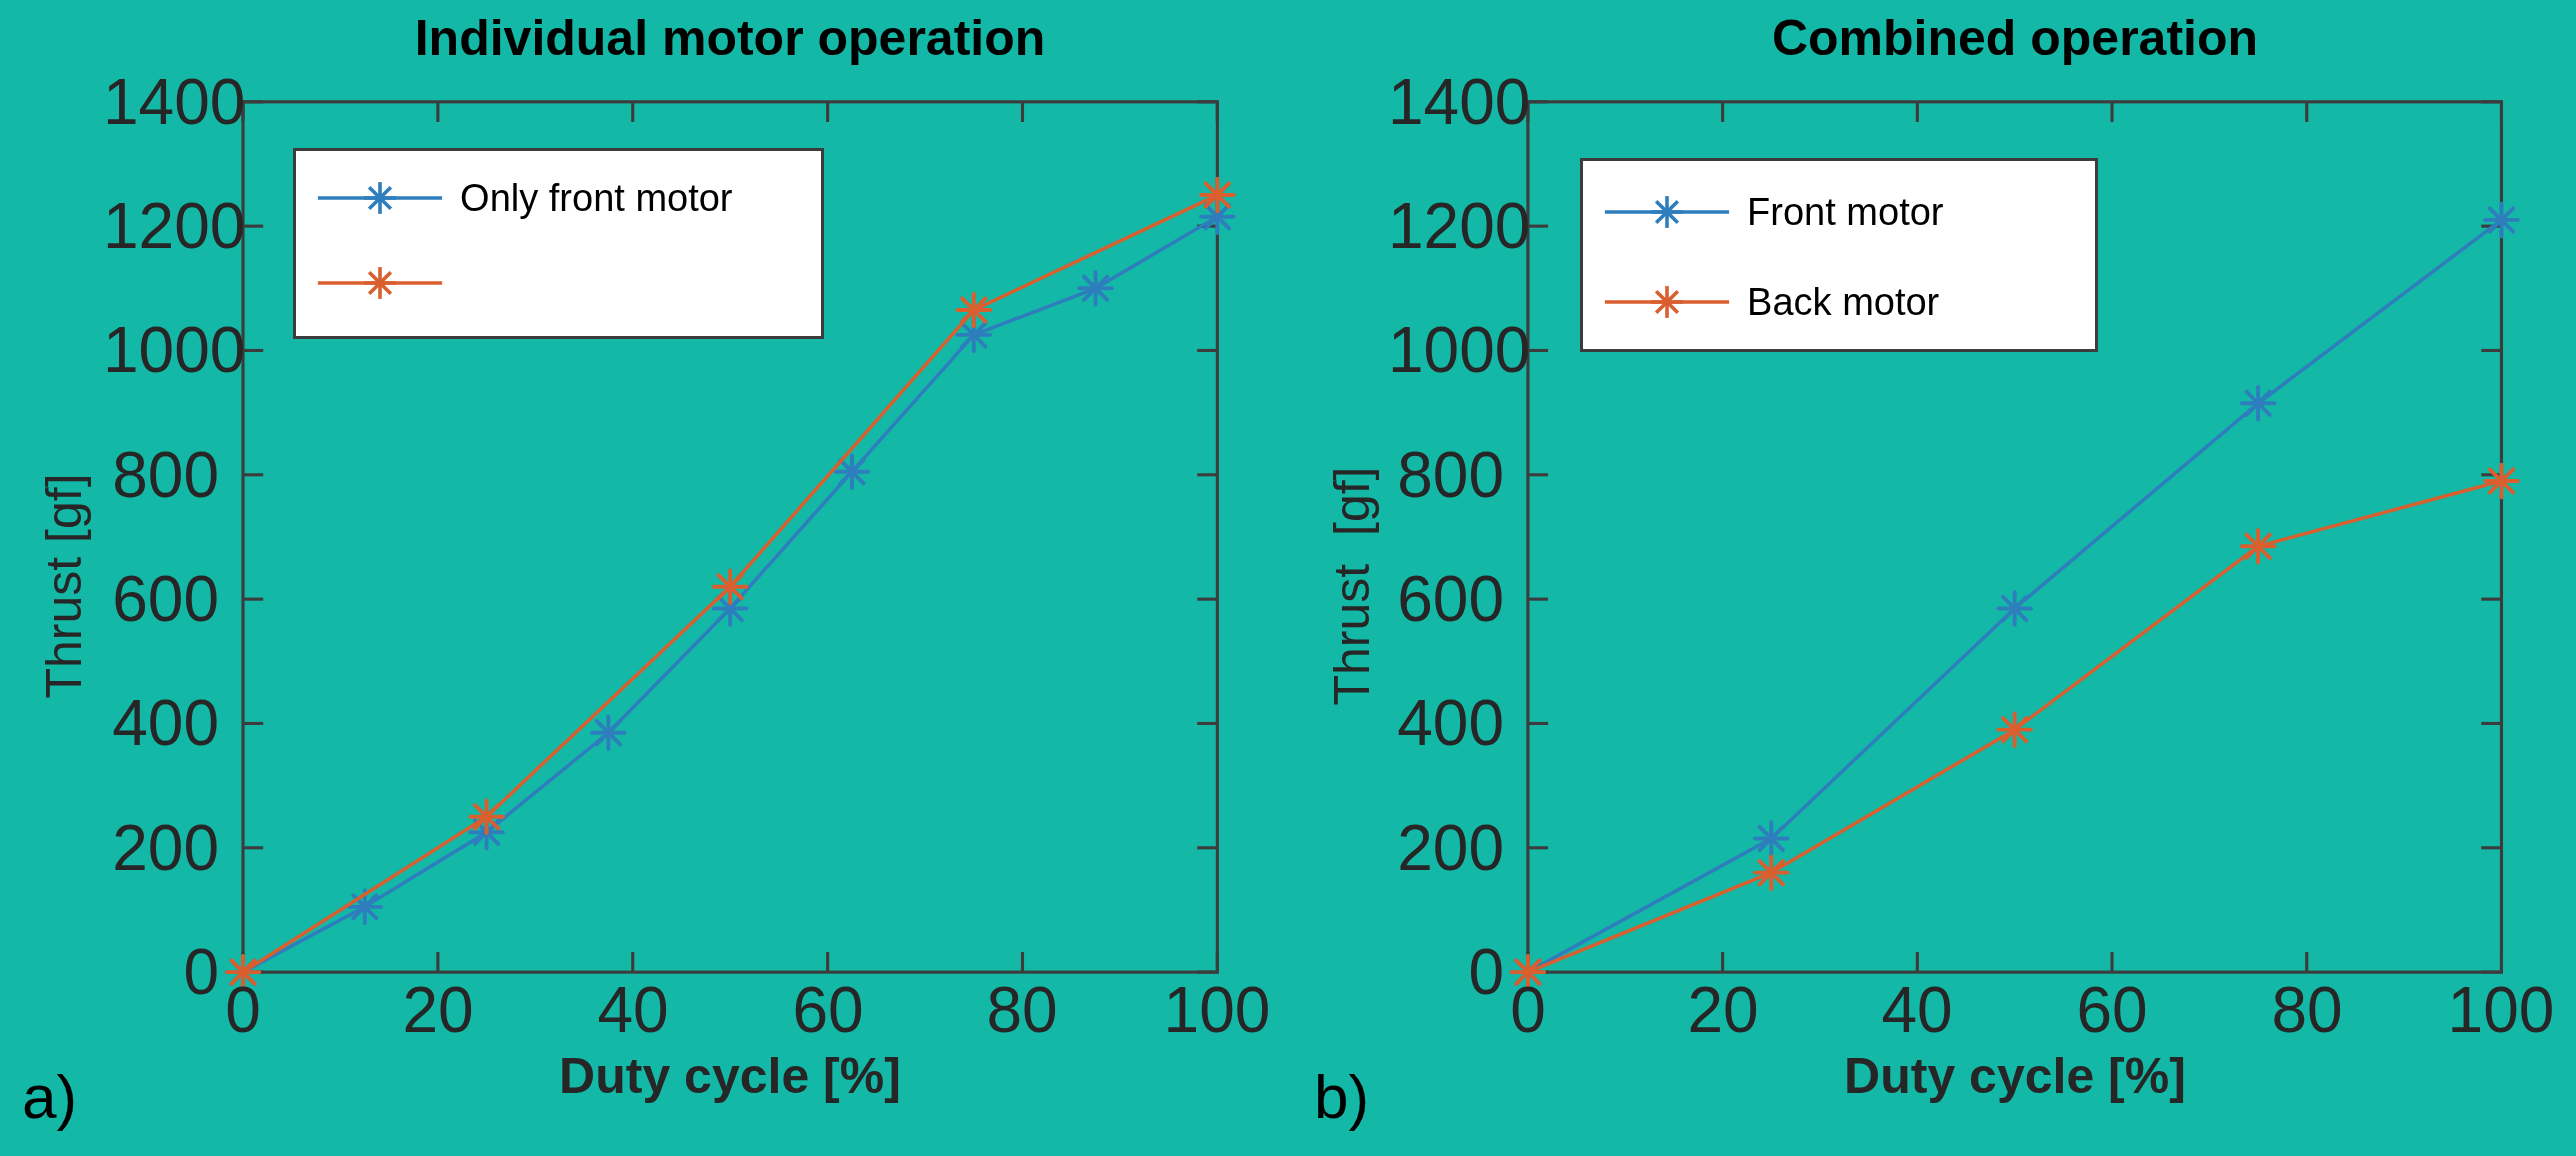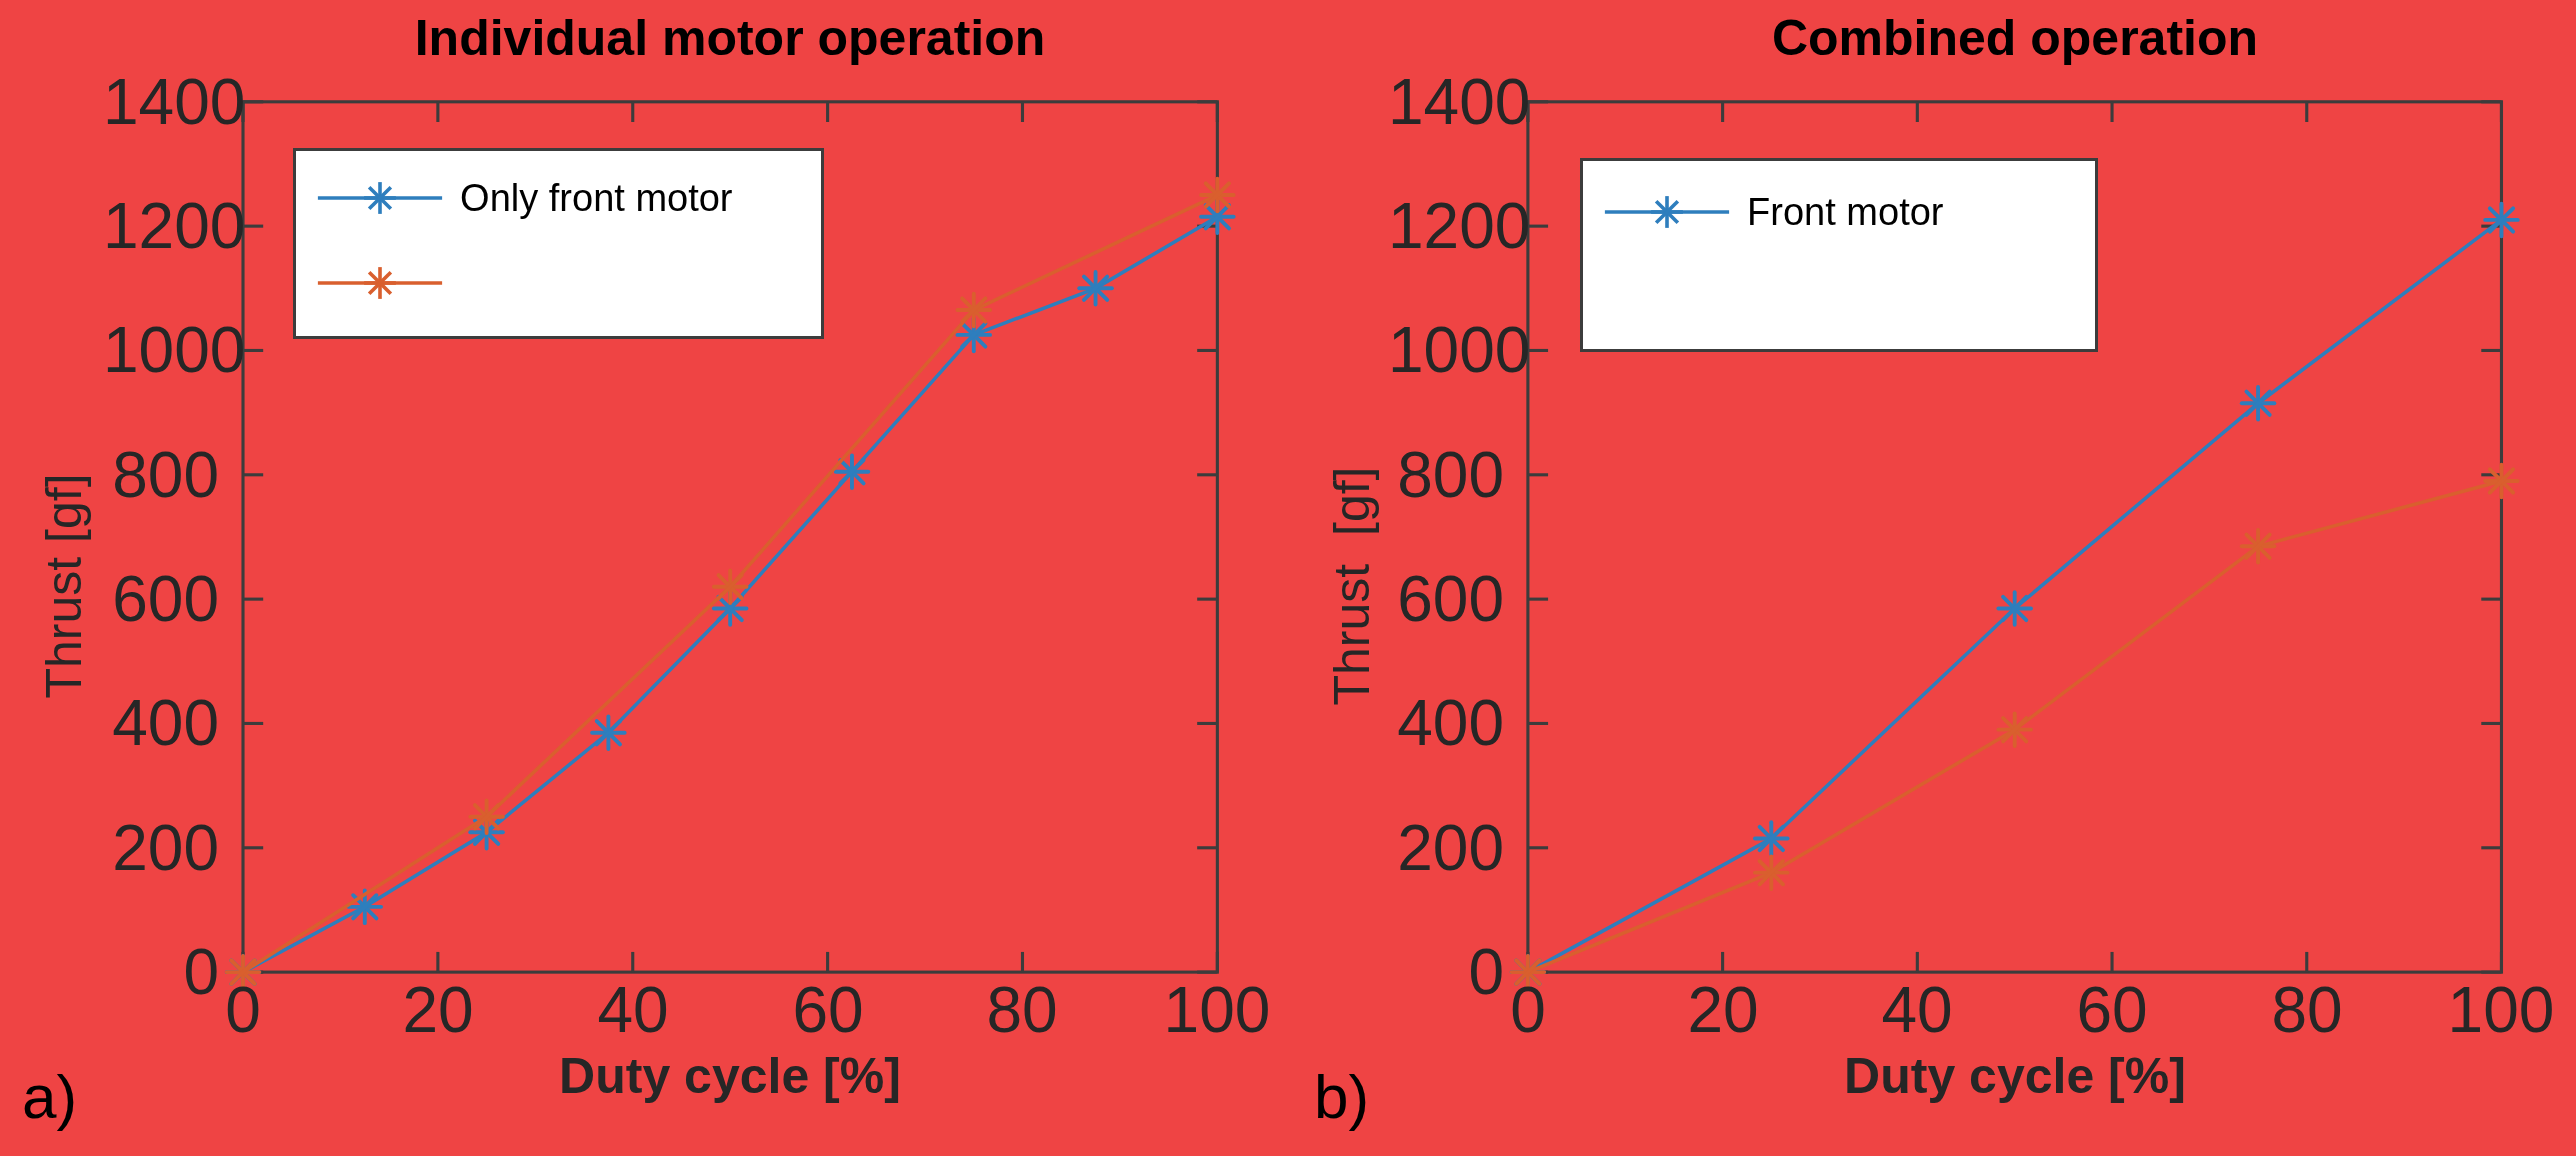--- a/index.html
+++ b/index.html
@@ -1,17 +1,17 @@
 <!DOCTYPE html>
 <html style="font-size:12.4px"><head>
 <meta charset="utf-8">
 <style>
   html,body{margin:0;padding:0;background:#ffffff;}
   body{width:2576px;height:1157px;font-family:"Liberation Sans",sans-serif;}
-  .canvas{position:relative;width:2576px;height:1157px;background:#ef4444;overflow:hidden;}
+  .canvas{position:relative;width:2576px;height:1157px;background:#14b8a6;overflow:hidden;}
   #plot-svg{position:absolute;left:0;top:0;}
   .title{position:absolute;top:9.3px;transform:translateX(-50%);font-size:50px;font-weight:bold;color:#000000;white-space:nowrap;}
   .axis-label{color:#262626;font-size:50px;white-space:pre;}
   .xlabel{position:absolute;top:1047px;transform:translateX(-50%);font-weight:bold;}
   .ylabel{position:absolute;transform:translate(-50%,-50%) rotate(-90deg);}
   .panel-letter{position:absolute;top:1061px;font-size:62px;color:#000000;}
   .legend{position:absolute;background:#ffffff;border:3.1px solid #3C3C3C;box-sizing:border-box;}
   .legend-row{position:absolute;left:18.6px;display:flex;align-items:center;}
   .legend-label{font-size:38px;color:#000000;margin-left:15.5px;white-space:nowrap;line-height:50px;}
   .tick-label{position:absolute;font-size:64px;line-height:48px;color:#262626;white-space:nowrap;}
@@ -282,20 +282,30 @@
     <div class="legend-row" style="top:26.4px">
       <svg class="swatch" width="130" height="50" viewBox="0 0 180 64">
         <line x1="4" y1="32" x2="176" y2="32" stroke-width="5" stroke="#2E7EBD"></line>
         <line x1="90" y1="10" x2="90" y2="54" stroke-width="5" stroke="#2E7EBD"></line>
         <line x1="68" y1="32" x2="112" y2="32" stroke-width="5" stroke="#2E7EBD"></line>
         <line x1="75" y1="17" x2="105" y2="47" stroke-width="5" stroke="#2E7EBD"></line>
         <line x1="75" y1="47" x2="105" y2="17" stroke-width="5" stroke="#2E7EBD"></line>
       </svg>
       <span class="legend-label">Front motor</span>
     </div>
+    <div class="legend-row" style="top:116px">
+      <svg class="swatch" width="130" height="50" viewBox="0 0 180 64">
+        <line x1="4" y1="32" x2="176" y2="32" stroke-width="5" stroke="#D95F2E"></line>
+        <line x1="90" y1="10" x2="90" y2="54" stroke-width="5" stroke="#D95F2E"></line>
+        <line x1="68" y1="32" x2="112" y2="32" stroke-width="5" stroke="#D95F2E"></line>
+        <line x1="75" y1="17" x2="105" y2="47" stroke-width="5" stroke="#D95F2E"></line>
+        <line x1="75" y1="47" x2="105" y2="17" stroke-width="5" stroke="#D95F2E"></line>
+      </svg>
+      <span class="legend-label">Back motor</span>
+    </div>
   </div>
 
 <div class="tick-label xt" style="left: 243px; top: 986px;">0</div>
     <div class="tick-label xt" style="left: 438px; top: 986px;">20</div>
     <div class="tick-label xt" style="left: 633px; top: 986px;">40</div>
     <div class="tick-label xt" style="left: 828px; top: 986px;">60</div>
     <div class="tick-label xt" style="left: 1022px; top: 986px;">80</div>
     <div class="tick-label xt" style="left: 1217px; top: 986px;">100</div>
     <div class="tick-label yt" style="left: 103px; top: 948px;">0</div>
     <div class="tick-label yt" style="left: 103px; top: 824px;">200</div>

